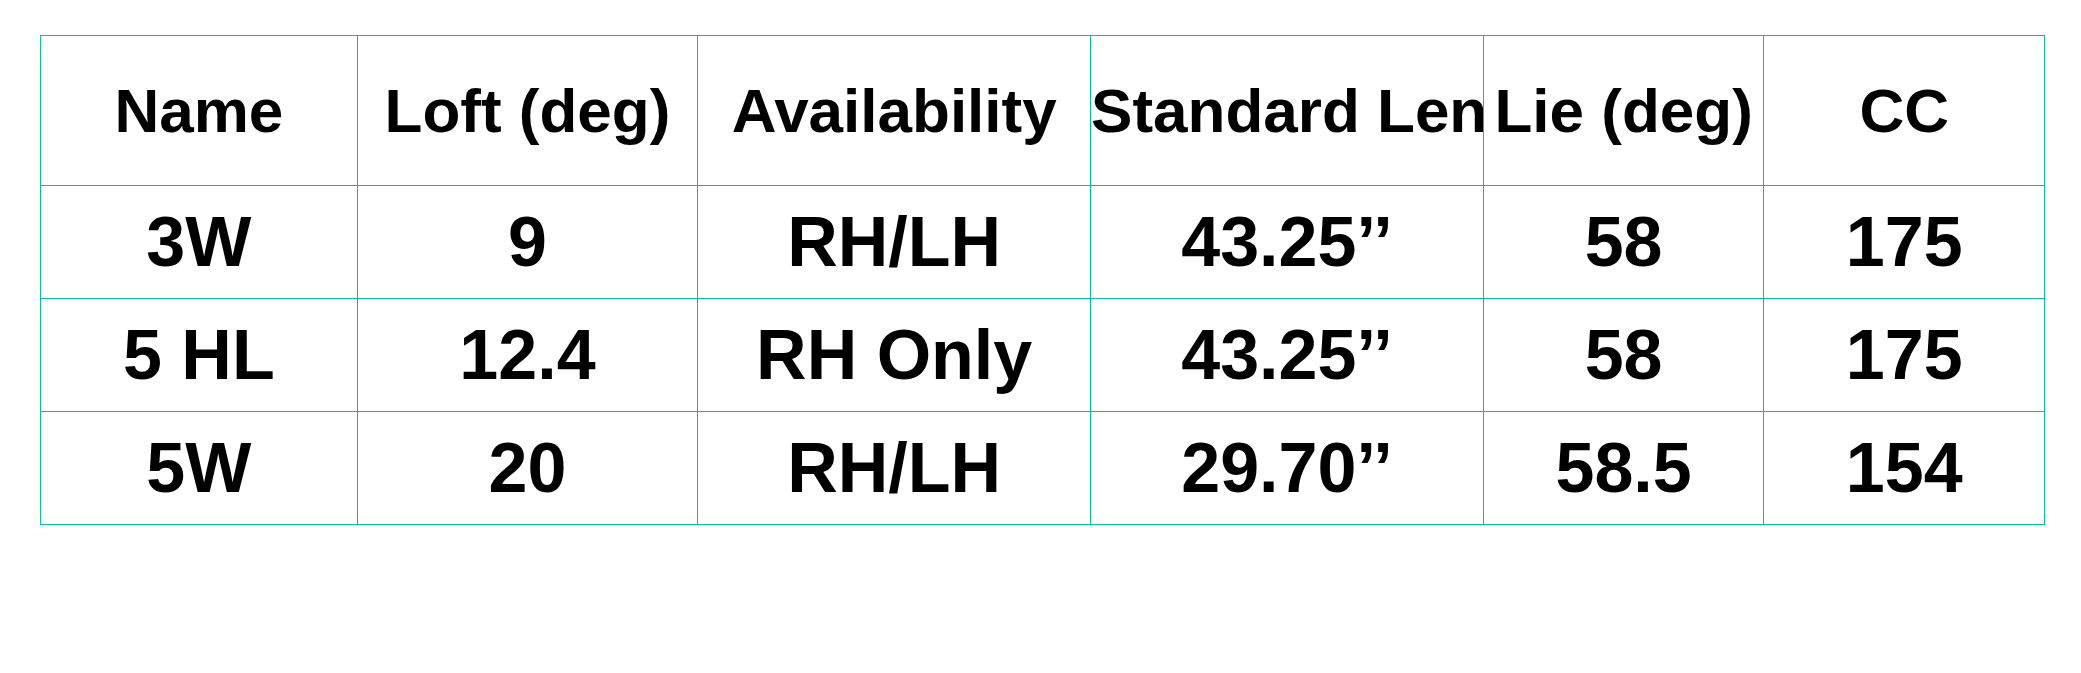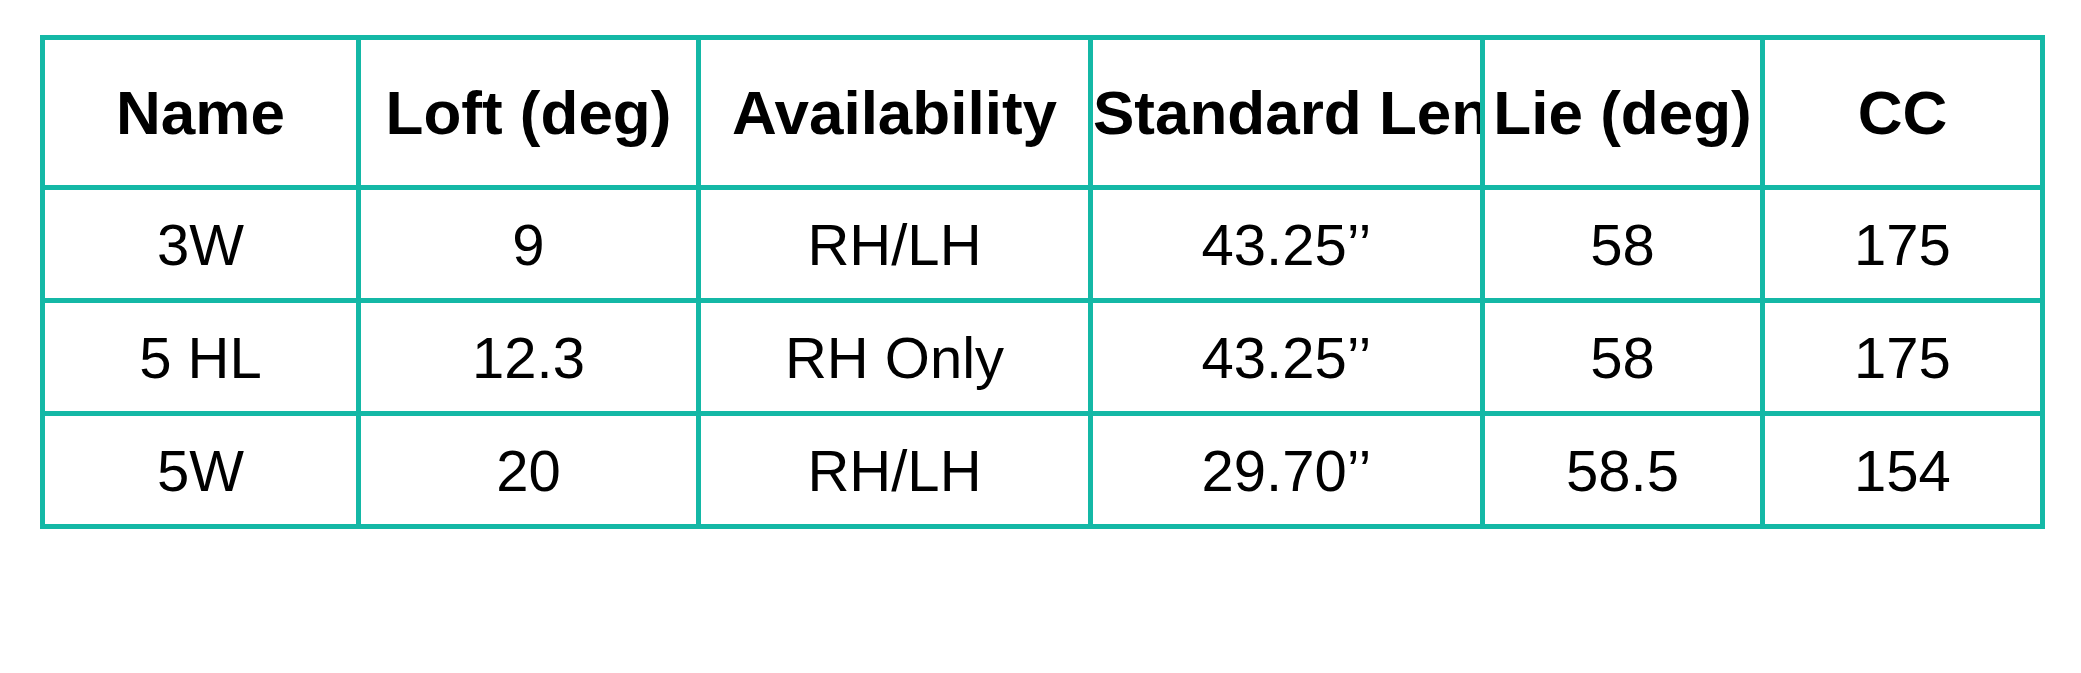--- a/index.html
+++ b/index.html
@@ -20,41 +20,41 @@
     top: 35px;
   }
   table.spec-table {
     border-collapse: collapse;
     table-layout: fixed;
     width: 2005px;
     background: #ffffff;
   }
   table.spec-table th,
   table.spec-table td {
-    border: 5px solid #14b8a6;
+    border: 1px solid #14b8a6;
     text-align: center;
     vertical-align: middle;
     padding: 0;
     overflow: hidden;
     white-space: nowrap;
   }
   table.spec-table thead tr {
     height: 150px;
   }
   table.spec-table th {
     font-size: 62px;
     font-weight: 700;
     letter-spacing: 0;
   }
   table.spec-table tbody tr {
     height: 113px;
   }
   table.spec-table td {
-    font-size: 58px;
-    font-weight: 400;
+    font-size: 70px;
+    font-weight: 700;
   }
 </style>
 </head>
 <body>
 
 <div class="table-wrap">
   <table class="spec-table">
     <colgroup>
       <col style="width:15.8%">
       <col style="width:17.0%">
@@ -77,21 +77,21 @@
       <tr>
         <td>3W</td>
         <td>9</td>
         <td>RH/LH</td>
         <td>43.25’’</td>
         <td>58</td>
         <td>175</td>
       </tr>
       <tr>
         <td>5 HL</td>
-        <td>12.3</td>
+        <td>12.4</td>
         <td>RH Only</td>
         <td>43.25’’</td>
         <td>58</td>
         <td>175</td>
       </tr>
       <tr>
         <td>5W</td>
         <td>20</td>
         <td>RH/LH</td>
         <td>29.70’’</td>

